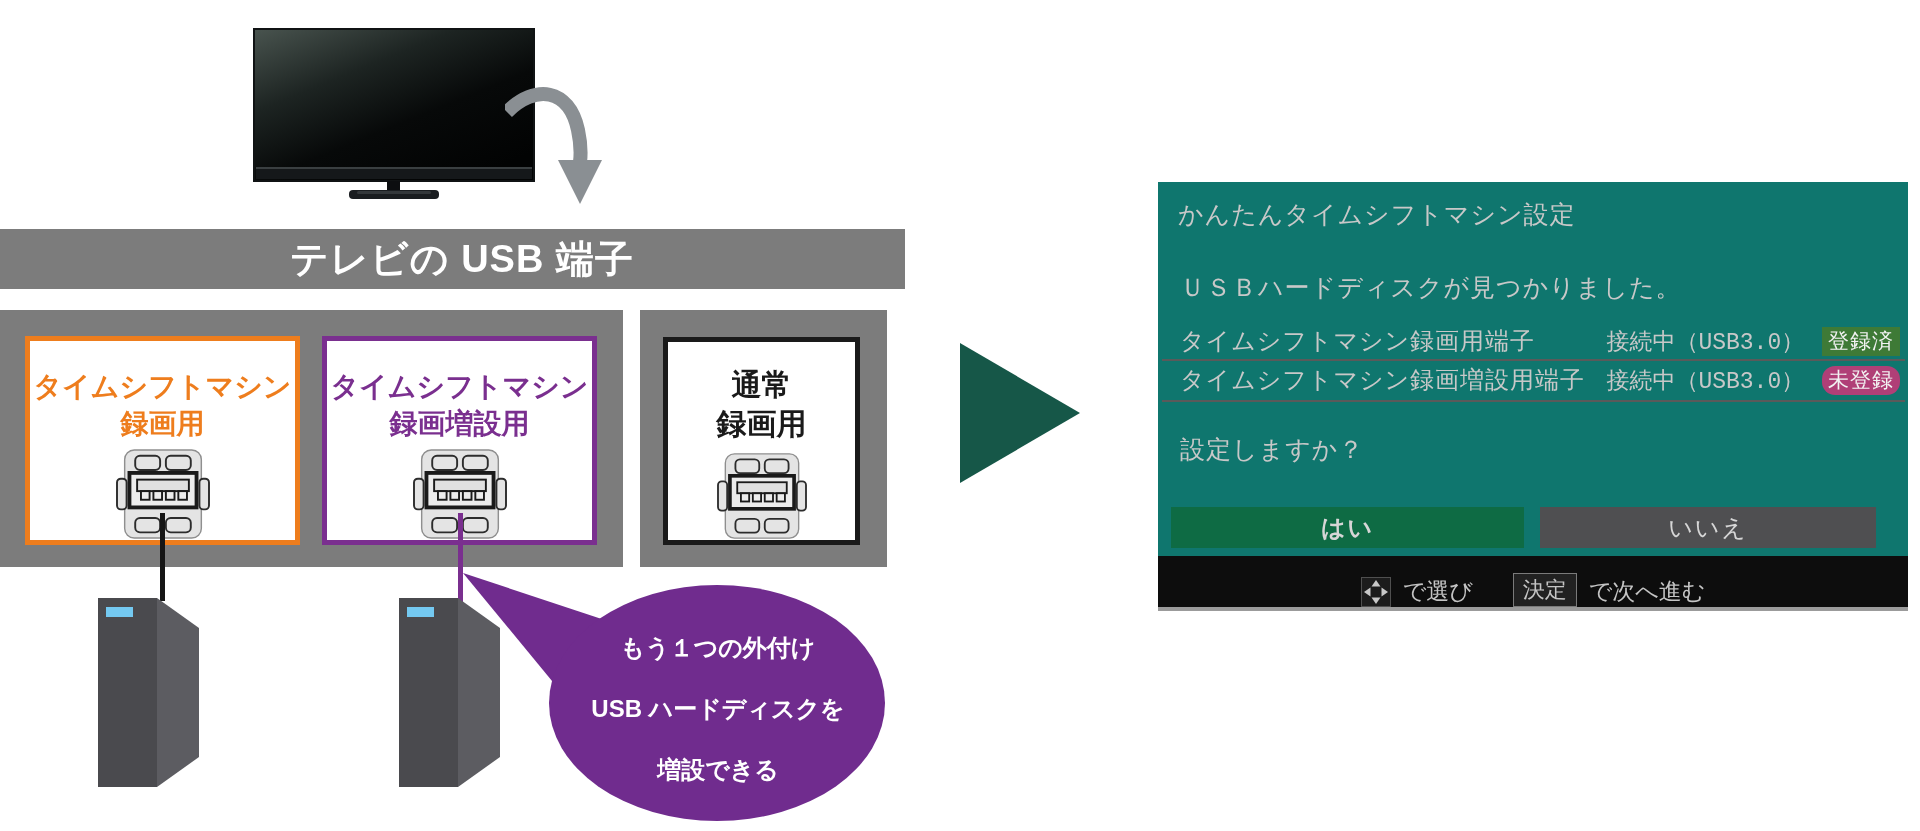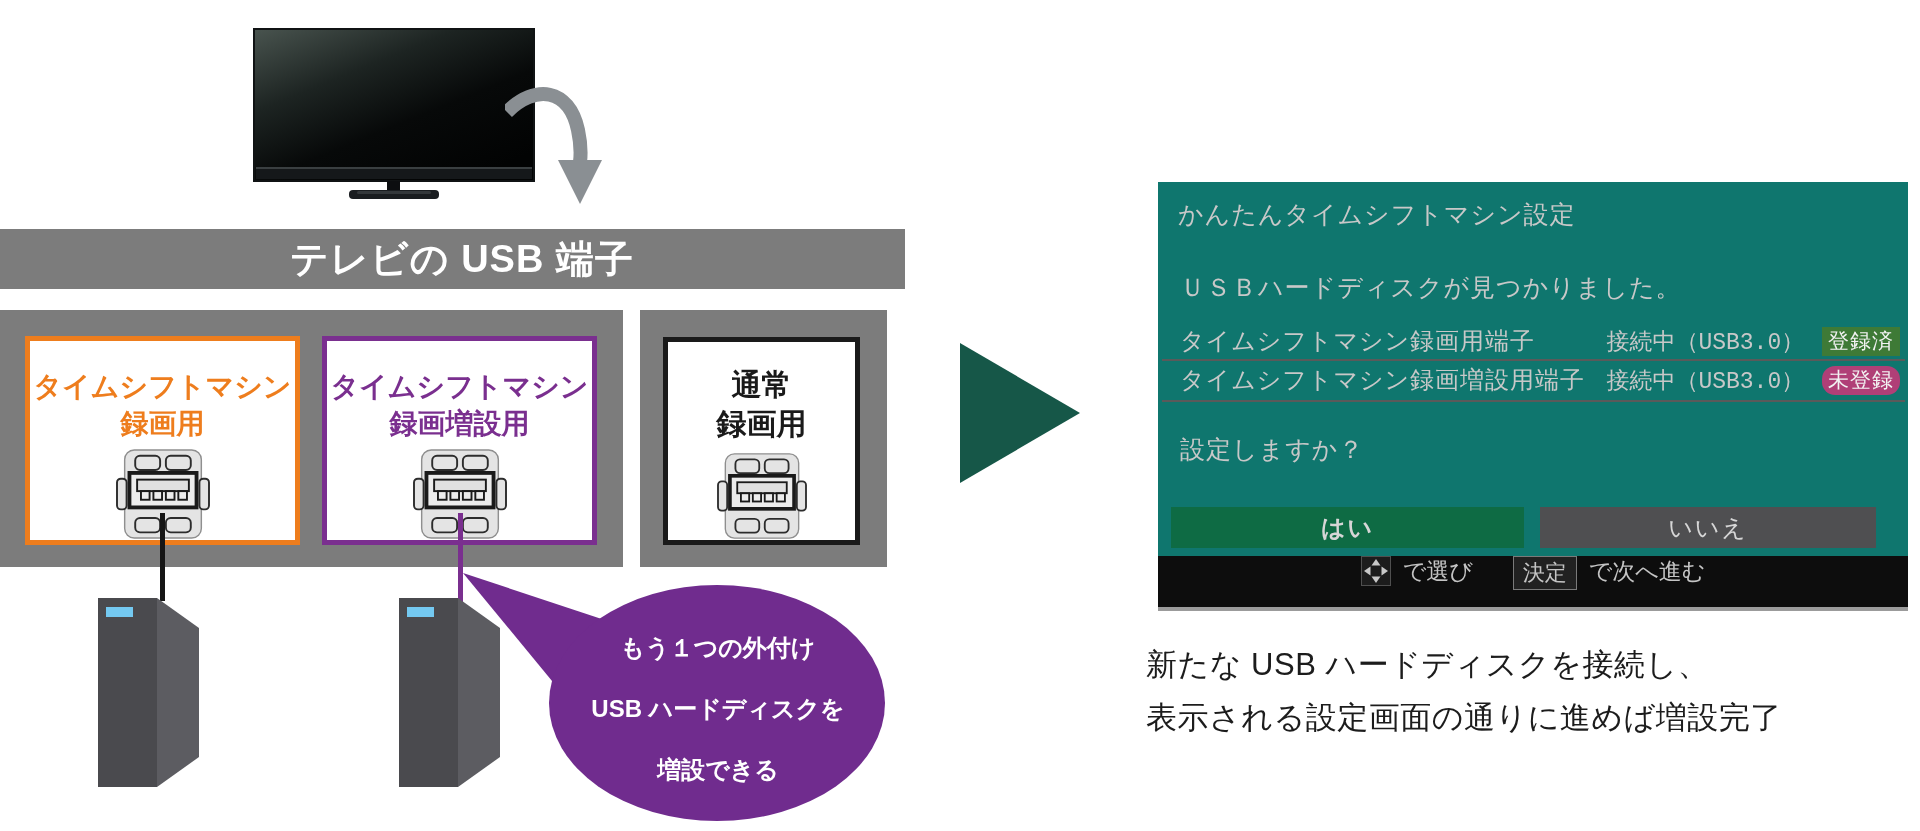--- a/index.html
+++ b/index.html
@@ -72,21 +72,21 @@
   .sep2{top:218px;}
   .question{left:22px;top:251px;font-size:25px;letter-spacing:1px;}
   .btn{
     top:325px;height:41px;display:flex;align-items:center;justify-content:center;
     font-size:24px;color:#d6d6d6;letter-spacing:2px;cursor:pointer;
   }
   .btn-yes{left:13px;width:353px;background:#0e6b44;font-weight:bold;}
   .btn-no{left:382px;width:336px;background:#4f4f51;}
   .hint-bar{
     left:0;top:374px;width:750px;height:51px;background:#0d0d0d;
-    display:flex;align-items:flex-start;justify-content:center;gap:12px;
+    display:flex;align-items:flex-end;justify-content:center;gap:12px;
     font-size:23px;color:#c4c4c4;
   }
   .decide-key{
     border:1px solid #7a7a7a;background:#212121;padding:1px 9px;font-size:22px;margin-left:28px;
   }
   .dpad{width:30px;height:30px;}
 
   
   .caption{
     left:1146px;top:638px;width:774px;color:#1c1c1c;font-size:31px;line-height:53px;letter-spacing:0.5px;
@@ -249,18 +249,14 @@
         <polygon points="15,27 19.5,20.5 10.5,20.5" fill="#c8c8c8"></polygon>
         <polygon points="3,15 9.5,10.5 9.5,19.5" fill="#c8c8c8"></polygon>
         <polygon points="27,15 20.5,10.5 20.5,19.5" fill="#c8c8c8"></polygon>
       </svg>
       <span>で選び</span>
       <span class="decide-key">決定</span>
       <span>で次へ進む</span>
     </div>
   </div>
 
-  <div class="abs caption">
-    <div>新たな USB ハードディスクを接続し、</div>
-    <div>表示される設定画面の通りに進めば増設完了</div>
-  </div>
 
 </div>
 
 </body></html>

